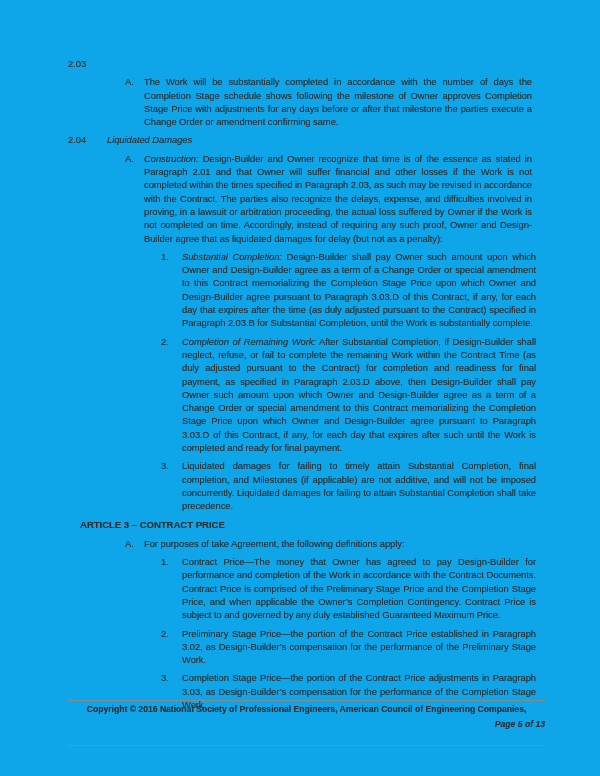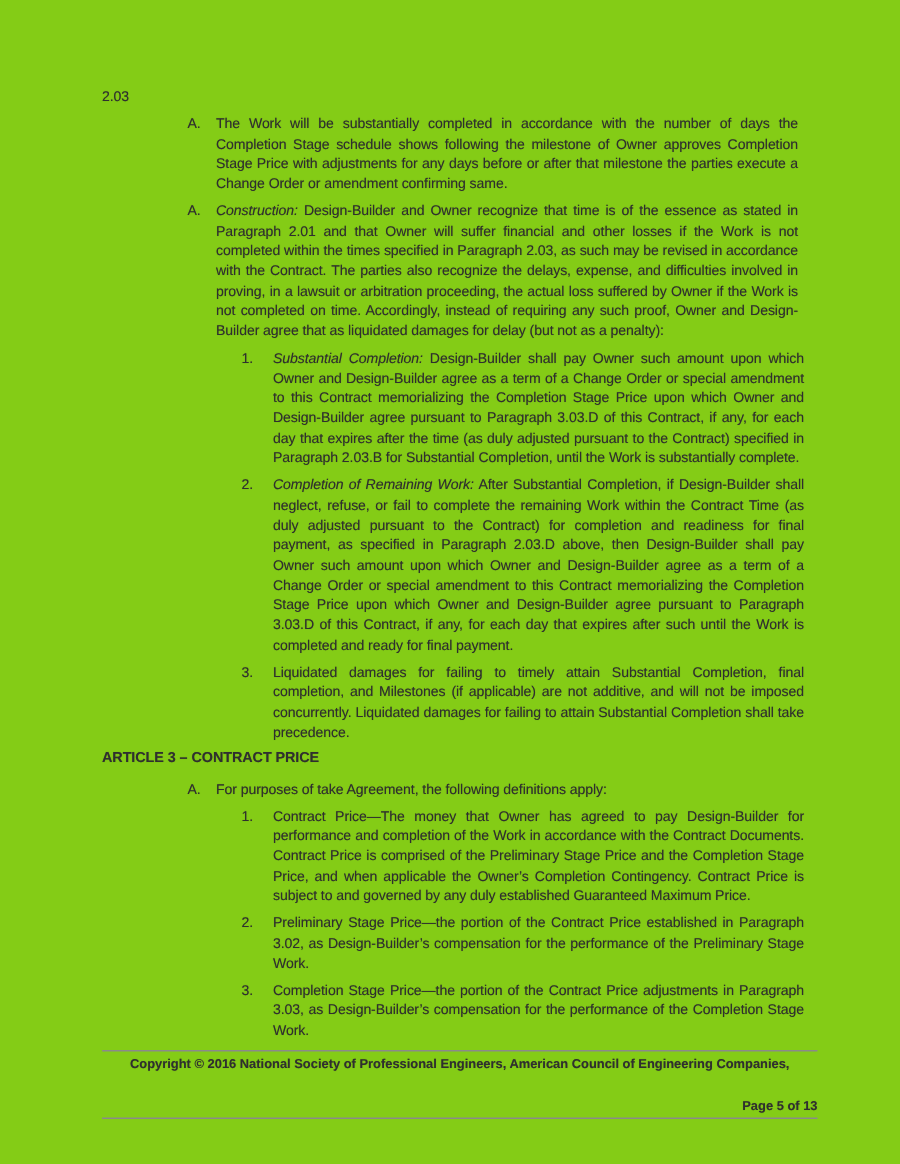--- a/index.html
+++ b/index.html
@@ -1,17 +1,17 @@
 <!DOCTYPE html>
 <html><head>
 <meta charset="utf-8">
 <style>
   html,body { margin:0; padding:0; background:#ffffff; }
   .page {
-    position:relative; width:600px; height:776px; background:#84cc16;
+    position:relative; width:600px; height:776px; background:#0ea5e9;
     font-family:"Liberation Sans", sans-serif;
     color:#2f2f2f;
     overflow:hidden;
   }
   .content {
     position:absolute; left:68px; top:57px; width:477px;
     font-size:9.4px; line-height:13.3px; letter-spacing:-0.05px;
     text-shadow:0 0 0.5px rgba(40,40,40,0.45);
   }
   .sechead { display:flex; margin-bottom:5px; }
@@ -21,49 +21,53 @@
   .lvlA { display:flex; margin-left:57px; margin-bottom:5px; }
   .lvlA .lab { width:19px; flex:none; }
   .lvlA .txt { flex:1; text-align:justify; padding-right:13px; }
 
   .lvl1 { display:flex; margin-left:93px; margin-bottom:5px; }
   .lvl1 .num { width:21px; flex:none; }
   .lvl1 .txt { flex:1; text-align:justify; padding-right:9px; }
 
   .lead { font-style:italic;margin-top:28px; }
 
-  .article { font-weight:bold; font-size:9.6px; margin:3px 0 6px 0; }
+  .article { font-weight:bold; font-size:9.6px; margin:3px 0 6px 12px; }
 
   .rule { position:absolute; left:68px; width:477px; height:0;
           border-top:1.5px solid #8a8a8a; }
   .rule-top { top:700px; }
   .rule-bottom { top:745px; }
 
   .footer {
     position:absolute; left:68px; top:704px; width:477px;
     font-size:8.6px; line-height:10.2px; font-weight:bold;
     text-align:center; color:#2f2f2f;
     text-shadow:0 0 0.5px rgba(40,40,40,0.45);
   }
-  .footer .pageno { text-align:right; margin-top:18px; }
+  .footer .pageno { text-align:right; margin-top:5px;font-style:italic; }
 </style>
 </head>
 <body>
 
 <div class="page">
   <div class="content">
 
     <div class="sechead">
       <span class="secnum">2.03</span>
     </div>
     <div class="lvlA">
       <span class="lab">A.</span>
       <div class="txt">The Work will be substantially completed in accordance with the number of days the Completion Stage schedule shows following the milestone of Owner approves Completion Stage Price with adjustments for any days before or after that milestone the parties execute a Change Order or amendment confirming same.</div>
     </div>
 
+    <div class="sechead">
+      <span class="secnum">2.04</span>
+      <span class="sectitle">Liquidated Damages</span>
+    </div>
     <div class="lvlA">
       <span class="lab">A.</span>
       <div class="txt"><span class="lead">Construction:</span> <span>Design-Builder and Owner recognize that time is of the essence as stated in Paragraph 2.01 and that Owner will suffer financial and other losses if the Work is not completed within the times specified in Paragraph 2.03, as such may be revised in accordance with the Contract. The parties also recognize the delays, expense, and difficulties involved in proving, in a lawsuit or arbitration proceeding, the actual loss suffered by Owner if the Work is not completed on time. Accordingly, instead of requiring any such proof, Owner and Design-Builder agree that as liquidated damages for delay (but not as a penalty):</span></div>
     </div>
 
     <div class="lvl1">
       <span class="num">1.</span>
       <div class="txt"><span class="lead">Substantial Completion:</span> <span>Design-Builder shall pay Owner such amount upon which Owner and Design-Builder agree as a term of a Change Order or special amendment to this Contract memorializing the Completion Stage Price upon which Owner and Design-Builder agree pursuant to Paragraph 3.03.D of this Contract, if any, for each day that expires after the time (as duly adjusted pursuant to the Contract) specified in Paragraph 2.03.B for Substantial Completion, until the Work is substantially complete.</span></div>
     </div>
     <div class="lvl1">

